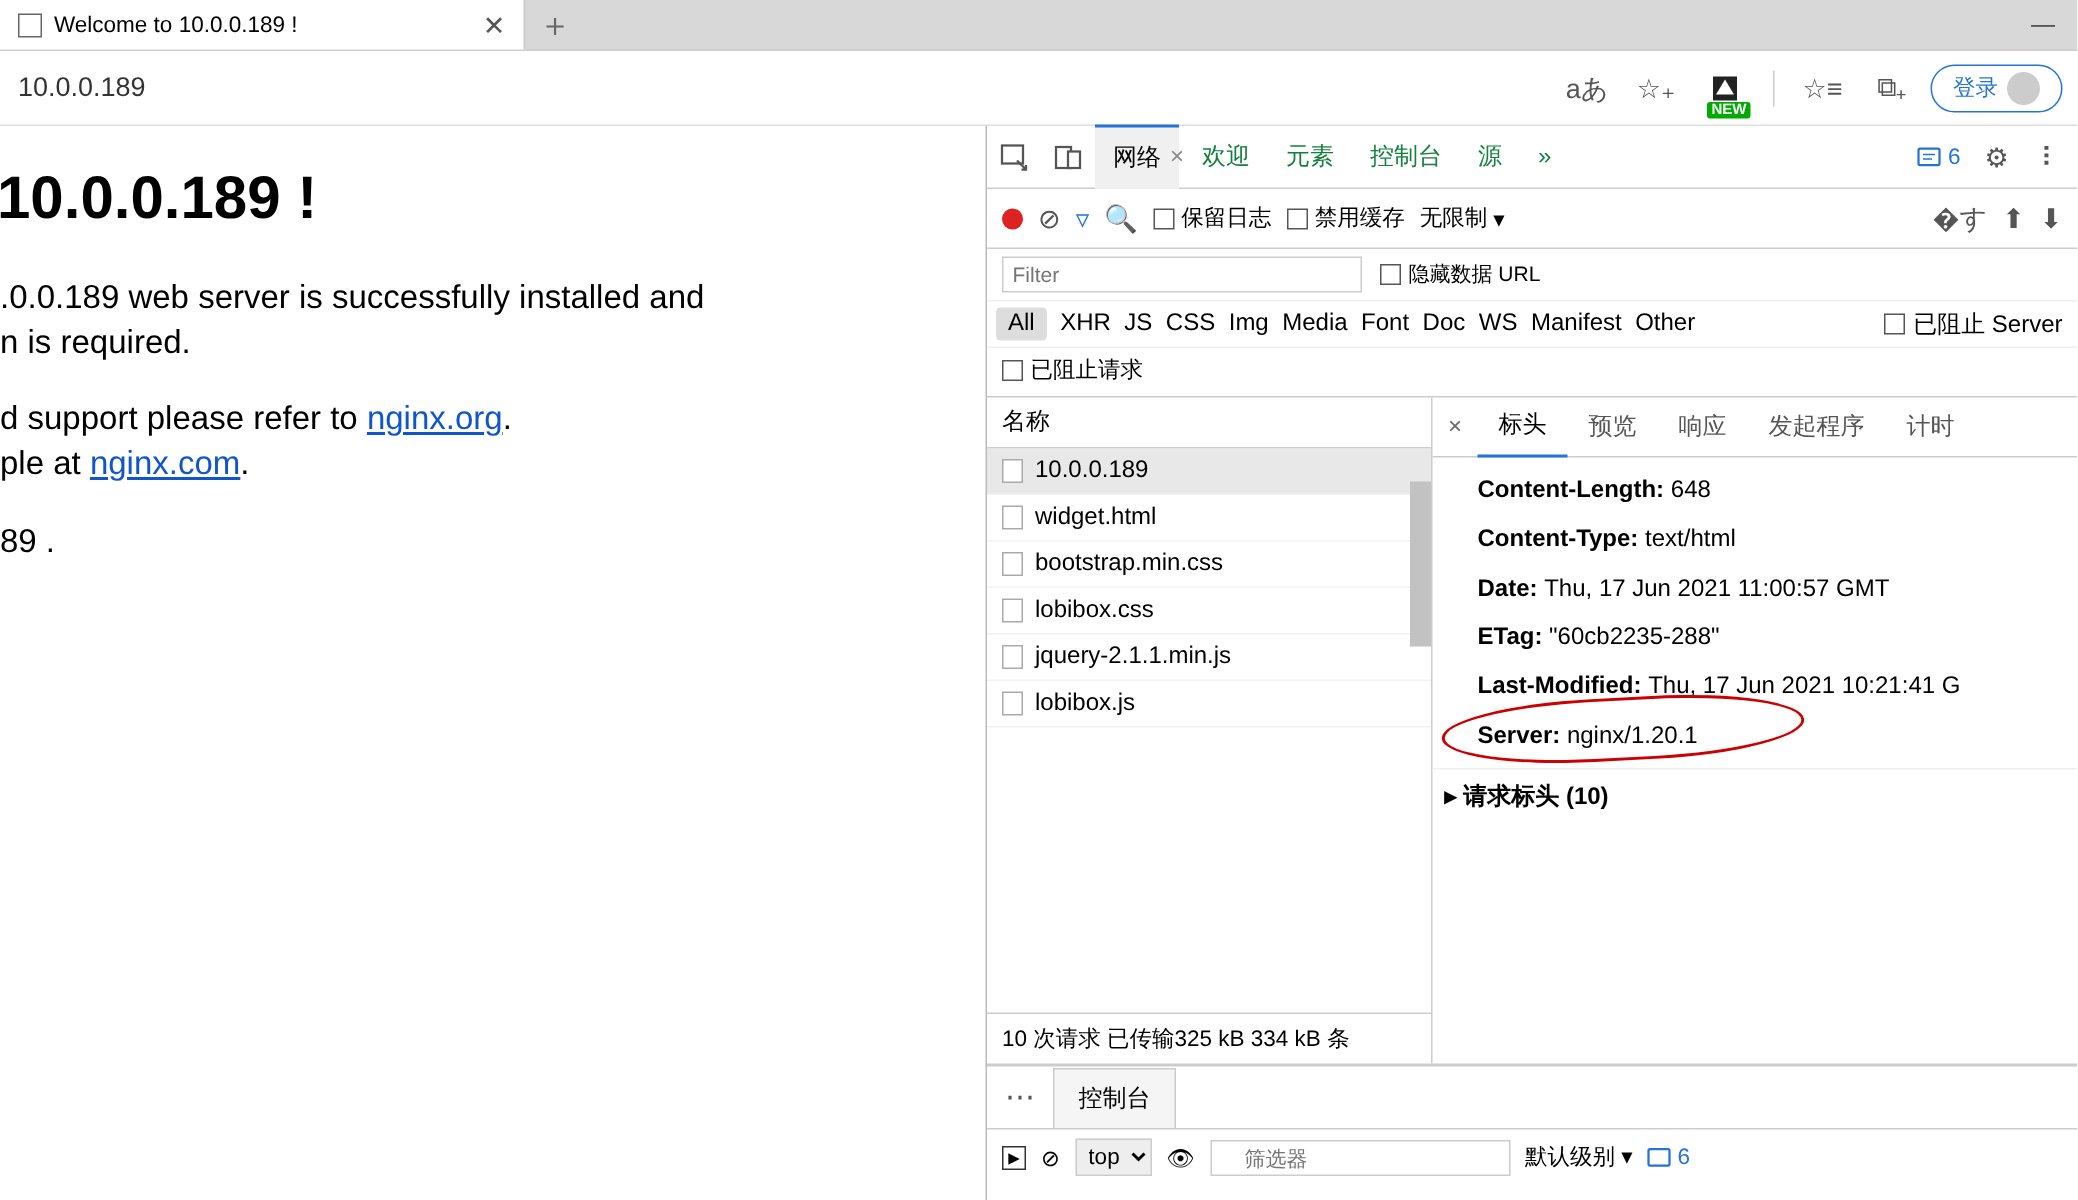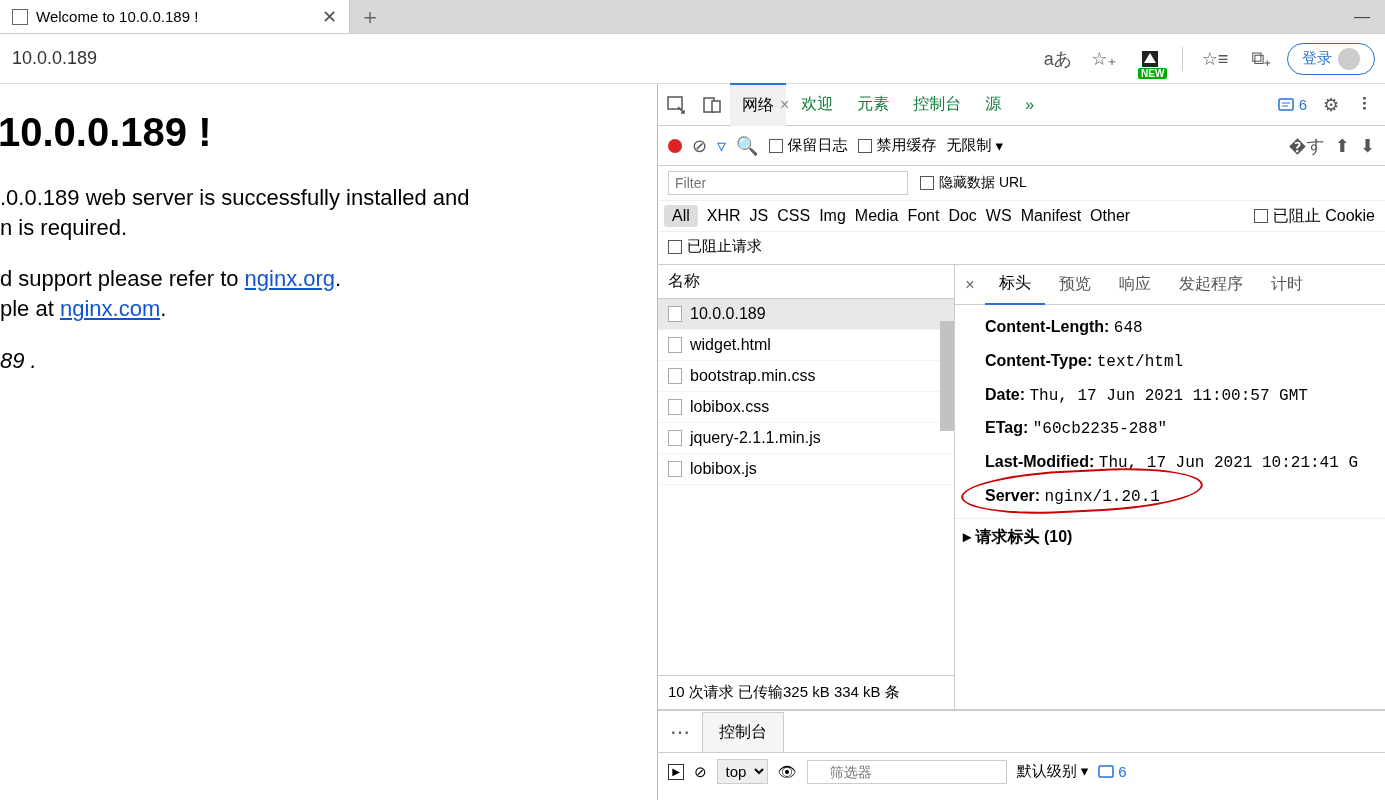--- a/index.html
+++ b/index.html
@@ -20,21 +20,21 @@
 .newbadge { position:absolute; bottom:-2px; left:8px; background:#0a0; color:#fff; font-size:10px; padding:0 3px; border-radius:2px; font-weight:bold; }
 .login-btn { border:1px solid #2573d6; color:#2573d6; border-radius:18px; padding:4px 14px; font-size:15px; display:flex; align-items:center; gap:6px; cursor:pointer; }
 .avatar { width:22px; height:22px; border-radius:50%; background:#ccc; }
 .sep { width:1px; height:24px; background:#ccc; margin:0 6px; }
 
 .main { display:flex; height:716px; }
 .page { width:657px; padding:0 0 0 0; overflow:hidden; font-family:"Times New Roman",serif; }
 .page h1 { font-size:40px; font-weight:bold; margin:26px 0 28px -2px; }
 .page p { font-size:22px; line-height:1.35; margin-bottom:22px; }
 .page a { color:#1155cc; text-decoration:underline; }
-.page .italic { font-style:italic; }
+.page .italic { }
 
 .dev { flex:1; border-left:1px solid #bbb; display:flex; flex-direction:column; }
 .dev-top { display:flex; align-items:center; height:42px; border-bottom:1px solid #ccc; }
 .dev-top .ic { width:36px; display:flex; justify-content:center; font-size:18px; color:#555; cursor:pointer; }
 .dev-tabs { display:flex; align-items:center; font-size:16px; }
 .dev-tabs .t { padding:10px 12px; cursor:pointer; color:#15803d; }
 .dev-tabs .t.active { background:#f0f0f0; border-top:2px solid #2573d6; color:#000; }
 .dev-tabs .close { margin-left:-6px; color:#888; cursor:pointer; }
 .dev-top .issues { margin-left:auto; display:flex; align-items:center; gap:4px; padding:0 6px; color:#2573d6; font-size:15px; }
 
@@ -68,21 +68,21 @@
 .scroll-thumb { position:absolute; right:0; top:22px; width:14px; height:110px; background:#c2c2c2; }
 .summary { padding:7px 10px; font-size:15px; border-top:1px solid #ccc; white-space:nowrap; }
 
 .detail { flex:1; display:flex; flex-direction:column; overflow:hidden; min-height:0; }
 .detail-tabs { display:flex; align-items:center; border-bottom:1px solid #ccc; height:40px; font-size:16px; }
 .detail-tabs .x { width:30px; text-align:center; color:#666; cursor:pointer; }
 .detail-tabs .dt { padding:9px 14px; color:#555; cursor:pointer; }
 .detail-tabs .dt.active { border-bottom:2px solid #2573d6; color:#000; }
 .headers { padding:6px 4px 4px 30px; font-size:16px; line-height:2.05; font-family:"Segoe UI",sans-serif; overflow:hidden; }
 .headers b { font-weight:bold; }
-.headers .mono { font-family:Liberation Mono, monospace; }
+.headers .mono { font-family:Liberation Sans, sans-serif; }
 .circle { position:absolute; border:2.5px solid #c00; border-radius:50%/60%; width:242px; height:42px; transform:rotate(-3deg); }
 .req-header-toggle { padding:8px 4px 6px 8px; font-size:16px; font-weight:bold; border-top:1px solid #eee; }
 
 .drawer { height:90px; border-top:1px solid #ccc; display:flex; flex-direction:column; }
 .drawer-tabs { display:flex; align-items:center; height:42px; border-bottom:1px solid #ccc; }
 .drawer-tabs .dots { width:44px; text-align:center; font-size:20px; color:#555; cursor:pointer; }
 .drawer-tabs .dtab { padding:9px 16px; background:#f5f5f5; border:1px solid #ccc; border-bottom:none; font-size:16px; }
 .console-bar { display:flex; align-items:center; gap:10px; padding:6px 10px; font-size:15px; }
 .console-bar .sq { width:16px; height:16px; border:1.5px solid #333; display:flex; align-items:center; justify-content:center; font-size:10px; }
 .console-bar select { border:1px solid #ccc; background:#eee; padding:2px 4px; font-size:15px; }
@@ -210,21 +210,21 @@
       <span>CSS</span>
       <span>Img</span>
       <span>Media</span>
       <span>Font</span>
       <span>Doc</span>
       <span>WS</span>
       <span>Manifest</span>
       <span>Other</span>
       <div class="cb" style="margin-left:auto">
           <div class="box"></div>
-          <span>已阻止 Cookie</span>
+          <span>已阻止 Server</span>
         </div>
     </div>
     <div class="blocked-row">
       <div class="cb">
           <div class="box"></div>
           <span>已阻止请求</span>
         </div>
     </div>
 
 

